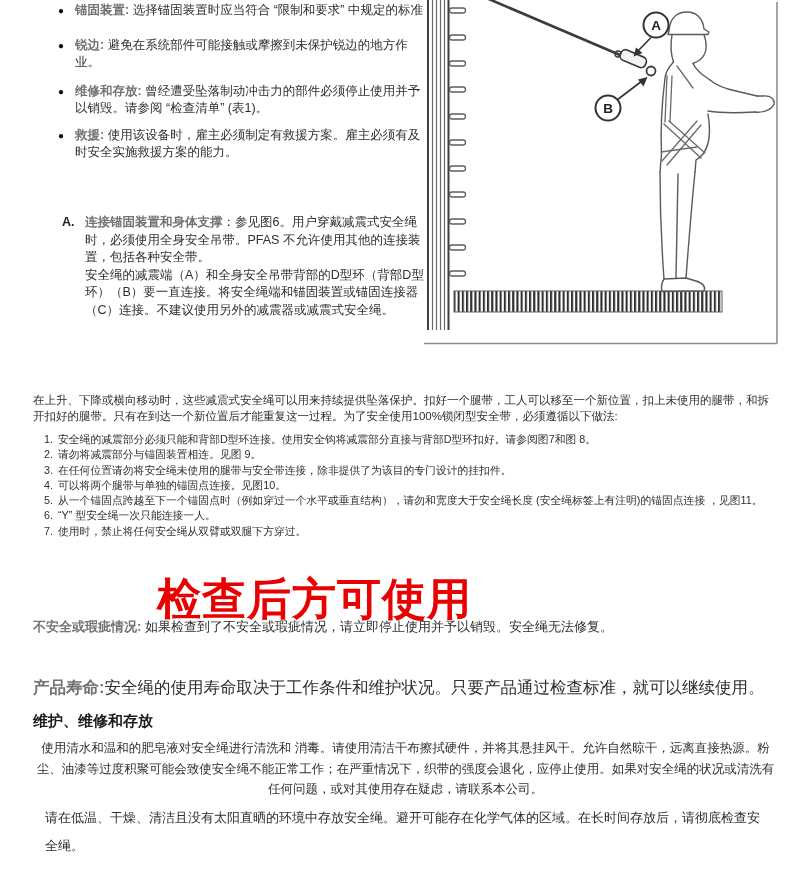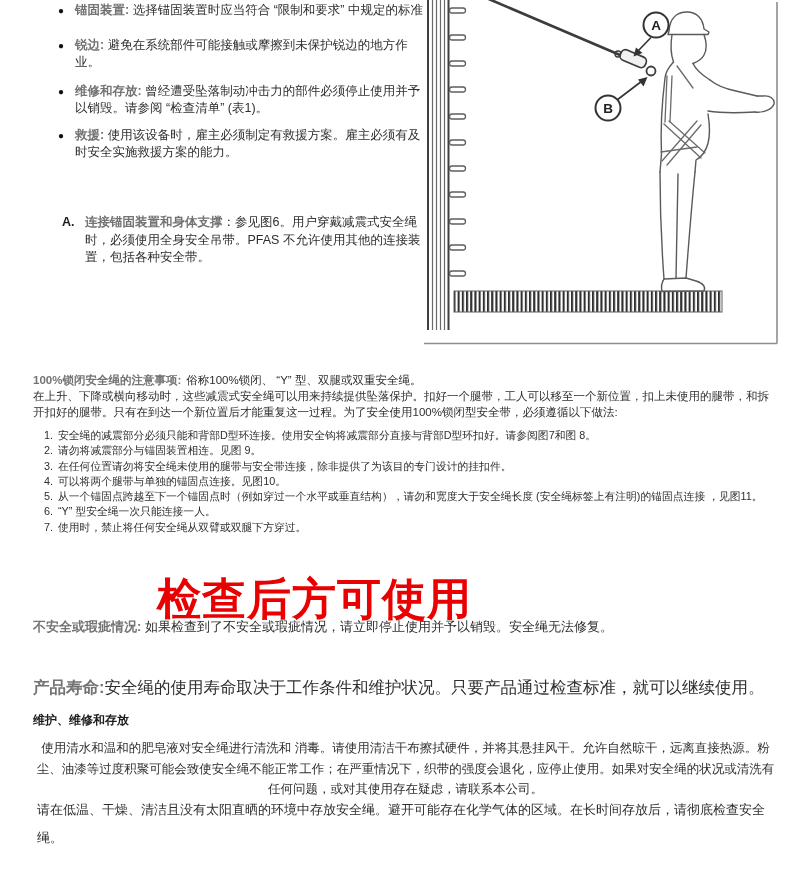--- a/index.html
+++ b/index.html
@@ -23,37 +23,37 @@
   #section-a{left:62px;top:214px;width:366px;font-size:12.5px;line-height:17.5px;display:flex;}
   #section-a .a-label{flex:0 0 23px;font-weight:bold;color:#1c1c1c;}
 
   
   #figure{left:424px;top:0;width:358px;height:349px;}
   #figure svg{display:block;}
 
   
   #notice{left:33px;top:372px;width:747px;font-size:11.5px;line-height:16px;}
   #notice .intro{margin-left:5px;}
-  #notice .para{margin-top:0;}
+  #notice .para{margin-top:20px;}
   #notice ol{margin:8px 0 0 0;padding-left:23px;font-size:10.8px;line-height:15.3px;}
   #notice ol li{padding-left:2px;}
 
   
   #banner{left:0;top:570px;width:629px;text-align:center;
     font-size:44px;font-weight:bold;color:#e90000;letter-spacing:1px;}
 
   
   #defect{left:33px;top:616px;width:748px;font-size:13px;line-height:21px;}
   #lifespan{left:33px;top:677px;width:748px;font-size:16.5px;line-height:21px;}
 
   
-  #maint-heading{left:33px;top:712px;font-size:12px;font-weight:bold;color:#1c1c1c;}
+  #maint-heading{left:33px;top:712px;font-size:15px;font-weight:bold;color:#1c1c1c;}
   #maint-para{left:33px;top:738px;width:745px;font-size:12.5px;line-height:20.5px;text-align:center;}
   #storage{left:33px;top:792px;width:745px;font-size:13px;}
-  #storage p{margin:4px;line-height:27.5px;}
+  #storage p{margin:12px;line-height:27.5px;}
 </style>
 </head>
 <body>
 
 <div id="bullets" class="abs">
   <div class="bullet-item mb-lg">
     <span class="dot">●</span>
     <span><span class="lead">锚固装置:</span> <span>选择锚固装置时应当符合 “限制和要求” 中规定的标准</span></span>
   </div>
   <div class="bullet-item mb-md">
@@ -67,20 +67,21 @@
   <div class="bullet-item">
     <span class="dot">●</span>
     <span><span class="lead">救援:</span> <span>使用该设备时，雇主必须制定有救援方案。雇主必须有及时安全实施救援方案的能力。</span></span>
   </div>
 </div>
 
 <div id="section-a" class="abs">
   <span class="a-label">A.</span>
   <div>
     <div><span class="lead">连接锚固装置和身体支撑</span><span>：参见图6。用户穿戴减震式安全绳时，必须使用全身安全吊带。PFAS 不允许使用其他的连接装置，包括各种安全带。</span></div>
+    <div>安全绳的减震端（A）和全身安全吊带背部的D型环（背部D型环）（B）要一直连接。将安全绳端和锚固装置或锚固连接器（C）连接。不建议使用另外的减震器或减震式安全绳。</div>
   </div>
 </div>
 
 <div id="figure" class="abs">
   <svg width="358" height="349" viewBox="0 0 358 349">
     <defs>
       <pattern id="ph" width="4.2" height="22" patternUnits="userSpaceOnUse">
         <rect x="0" y="0" width="2.1" height="22" fill="#2f2f2f"></rect>
       </pattern>
     </defs>
@@ -157,23 +158,20 @@
     <g>
       <line x1="193" y1="100" x2="218" y2="81" stroke="#333333" stroke-width="1.6"></line>
       <polygon points="223.5,77 214,79.5 219.5,86.5" fill="#333333"></polygon>
       <circle cx="184" cy="108" r="12.5" fill="#ffffff" stroke="#333333" stroke-width="2"></circle>
       <text x="184" y="113" text-anchor="middle" font-size="13.5" font-weight="600" fill="#222222" stroke="none">B</text>
     </g>
   </svg>
 </div>
 
 <div id="notice" class="abs">
-  <div>
-    <span class="lead">100%锁闭安全绳的注意事项:</span><span class="intro">俗称100%锁闭、 “Y” 型、双腿或双重安全绳。</span>
-  </div>
   <div class="para">在上升、下降或横向移动时，这些减震式安全绳可以用来持续提供坠落保护。扣好一个腿带，工人可以移至一个新位置，扣上未使用的腿带，和拆开扣好的腿带。只有在到达一个新位置后才能重复这一过程。为了安全使用100%锁闭型安全带，必须遵循以下做法:</div>
   <ol>
     <li>安全绳的减震部分必须只能和背部D型环连接。使用安全钩将减震部分直接与背部D型环扣好。请参阅图7和图 8。</li>
     <li>请勿将减震部分与锚固装置相连。见图 9。</li>
     <li>在任何位置请勿将安全绳未使用的腿带与安全带连接，除非提供了为该目的专门设计的挂扣件。</li>
     <li>可以将两个腿带与单独的锚固点连接。见图10。</li>
     <li>从一个锚固点跨越至下一个锚固点时（例如穿过一个水平或垂直结构），请勿和宽度大于安全绳长度 (安全绳标签上有注明)的锚固点连接 ，见图11。</li>
     <li>“Y” 型安全绳一次只能连接一人。</li>
     <li>使用时，禁止将任何安全绳从双臂或双腿下方穿过。</li>
   </ol>

